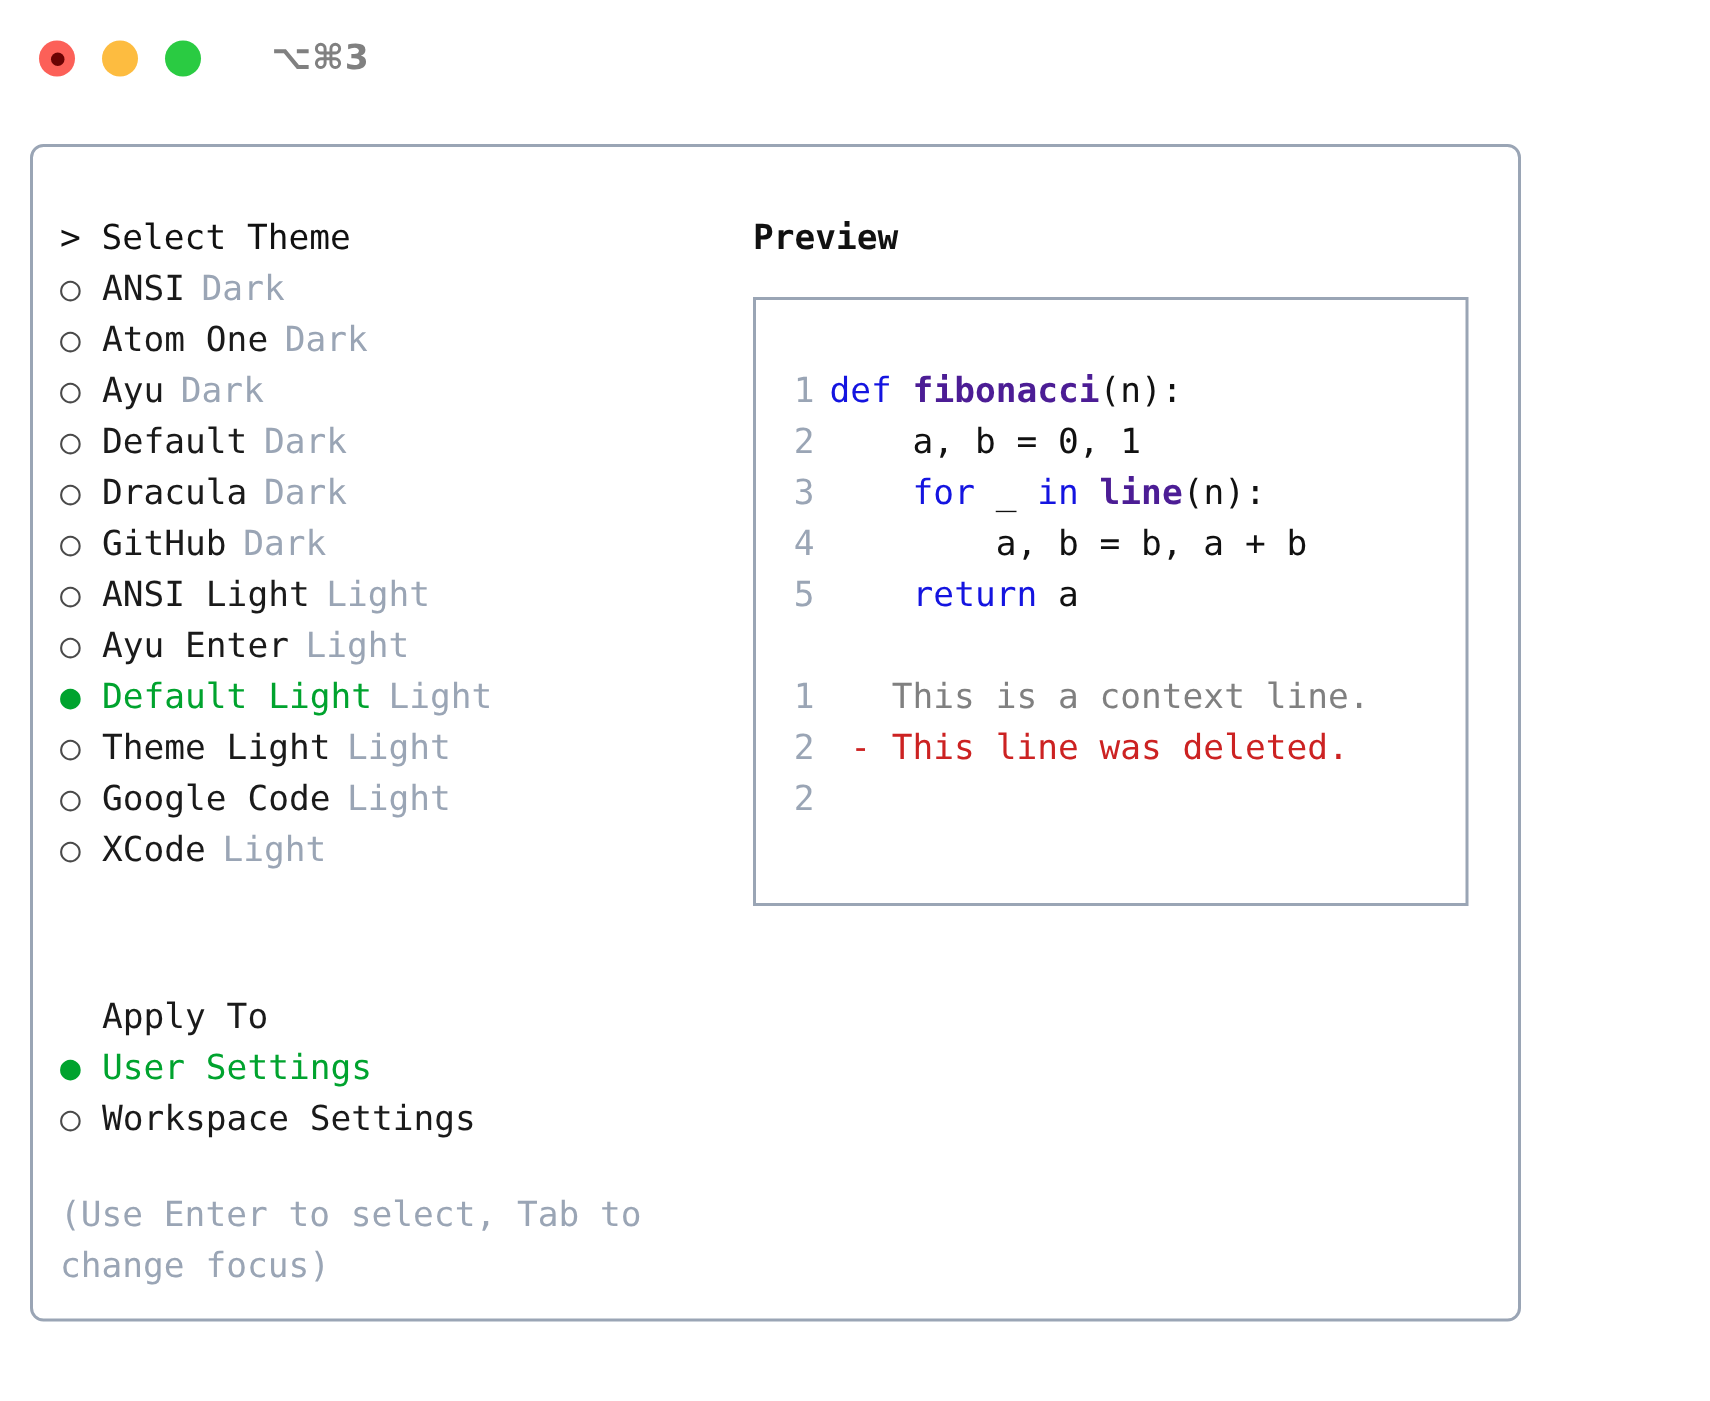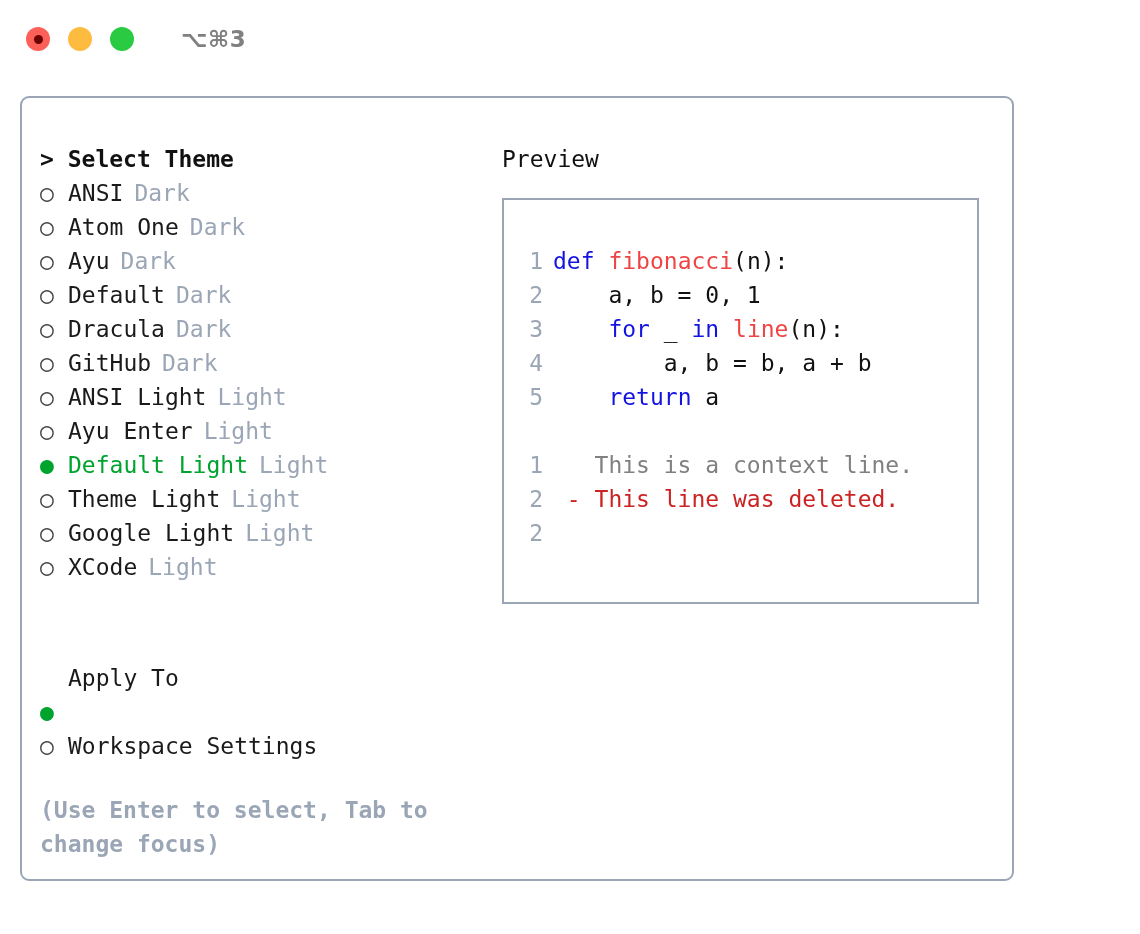--- a/index.html
+++ b/index.html
@@ -66,21 +66,21 @@
   }
 
   
   .left-col {
     position: absolute;
     left: 18px; top: 44px;
     width: 440px;
   }
   .list-header {
     font-size: 23px;
-    font-weight: bold;
+    font-weight: normal;
     color: #111111;
     white-space: pre;
     line-height: 34px;
     height: 34px;
   }
   .section-header {
     font-size: 23px;
     color: #1a1a1a;
     white-space: pre;
     line-height: 34px;
@@ -112,32 +112,31 @@
   }
   .spacer-sm { height: 34px; }
   .spacer-xs { height: 30px; }
   .hint {
     font-size: 23px;
     line-height: 34px;
     color: #9aa5b5;
     width: 410px;
     white-space: pre-wrap;
     word-break: normal;
-    font-weight: bold;
   }
 
   
   .right-col {
     position: absolute;
     left: 480px; top: 44px;
     width: 490px;
   }
   .preview-title {
     font-size: 23px;
-    font-weight: normal;
+    font-weight: bold;
     color: #111111;
     line-height: 34px;
     height: 34px;
     margin-bottom: 22px;
   }
   .preview-box {
     width: 477px;
     height: 406px;
     border: 2px solid #9aa5b5;
     background: #ffffff;
@@ -152,21 +151,21 @@
     padding-left: 15px;
   }
   .ln {
     width: 34px;
     flex: 0 0 34px;
     text-align: right;
     color: #9aa5b5;
     padding-right: 10px;
   }
   .kw   { color: #1414e0; }
-  .fn   { color: #ef4444; }
+  .fn   { color: #4c1d95; font-weight: bold; }
   .plain{ color: #111111; }
   .ctx  { color: #808080; }
   .del  { color: #cc2222; }
   .add  { color: #0cbf0c; }
   .gap  { height: 34px; }
 </style>
 </head>
 <body>
 
 <div class="page">
@@ -193,30 +192,30 @@
             <div class="opt-row"><span class="bullet">○</span><span class="opt-label">ANSI</span><span class="opt-kind">Dark</span></div>
             <div class="opt-row"><span class="bullet">○</span><span class="opt-label">Atom One</span><span class="opt-kind">Dark</span></div>
             <div class="opt-row"><span class="bullet">○</span><span class="opt-label">Ayu</span><span class="opt-kind">Dark</span></div>
             <div class="opt-row"><span class="bullet">○</span><span class="opt-label">Default</span><span class="opt-kind">Dark</span></div>
             <div class="opt-row"><span class="bullet">○</span><span class="opt-label">Dracula</span><span class="opt-kind">Dark</span></div>
             <div class="opt-row"><span class="bullet">○</span><span class="opt-label">GitHub</span><span class="opt-kind">Dark</span></div>
             <div class="opt-row"><span class="bullet">○</span><span class="opt-label">ANSI Light</span><span class="opt-kind">Light</span></div>
             <div class="opt-row"><span class="bullet">○</span><span class="opt-label">Ayu Enter</span><span class="opt-kind">Light</span></div>
             <div class="opt-row selected"><span class="bullet sel">●</span><span class="opt-label">Default Light</span><span class="opt-kind">Light</span></div>
             <div class="opt-row"><span class="bullet">○</span><span class="opt-label">Theme Light</span><span class="opt-kind">Light</span></div>
-            <div class="opt-row"><span class="bullet">○</span><span class="opt-label">Google Light</span><span class="opt-kind">Light</span></div>
+            <div class="opt-row"><span class="bullet">○</span><span class="opt-label">Google Code</span><span class="opt-kind">Light</span></div>
             <div class="opt-row"><span class="bullet">○</span><span class="opt-label">XCode</span><span class="opt-kind">Light</span></div>
           </div>
 
         <div class="spacer-sm"></div>
 
         <div class="section-header">Apply To</div>
 
         <div id="apply-list">
-            <div class="opt-row selected"><span class="bullet sel">●</span></div>
+            <div class="opt-row selected"><span class="bullet sel">●</span><span class="opt-label">User Settings</span></div>
             <div class="opt-row"><span class="bullet">○</span><span class="opt-label">Workspace Settings</span></div>
           </div>
 
         <div class="spacer-xs"></div>
 
         <div class="hint">(Use Enter to select, Tab to change focus)</div>
       </div>
 
       <div class="right-col">
         <div class="preview-title">Preview</div>

